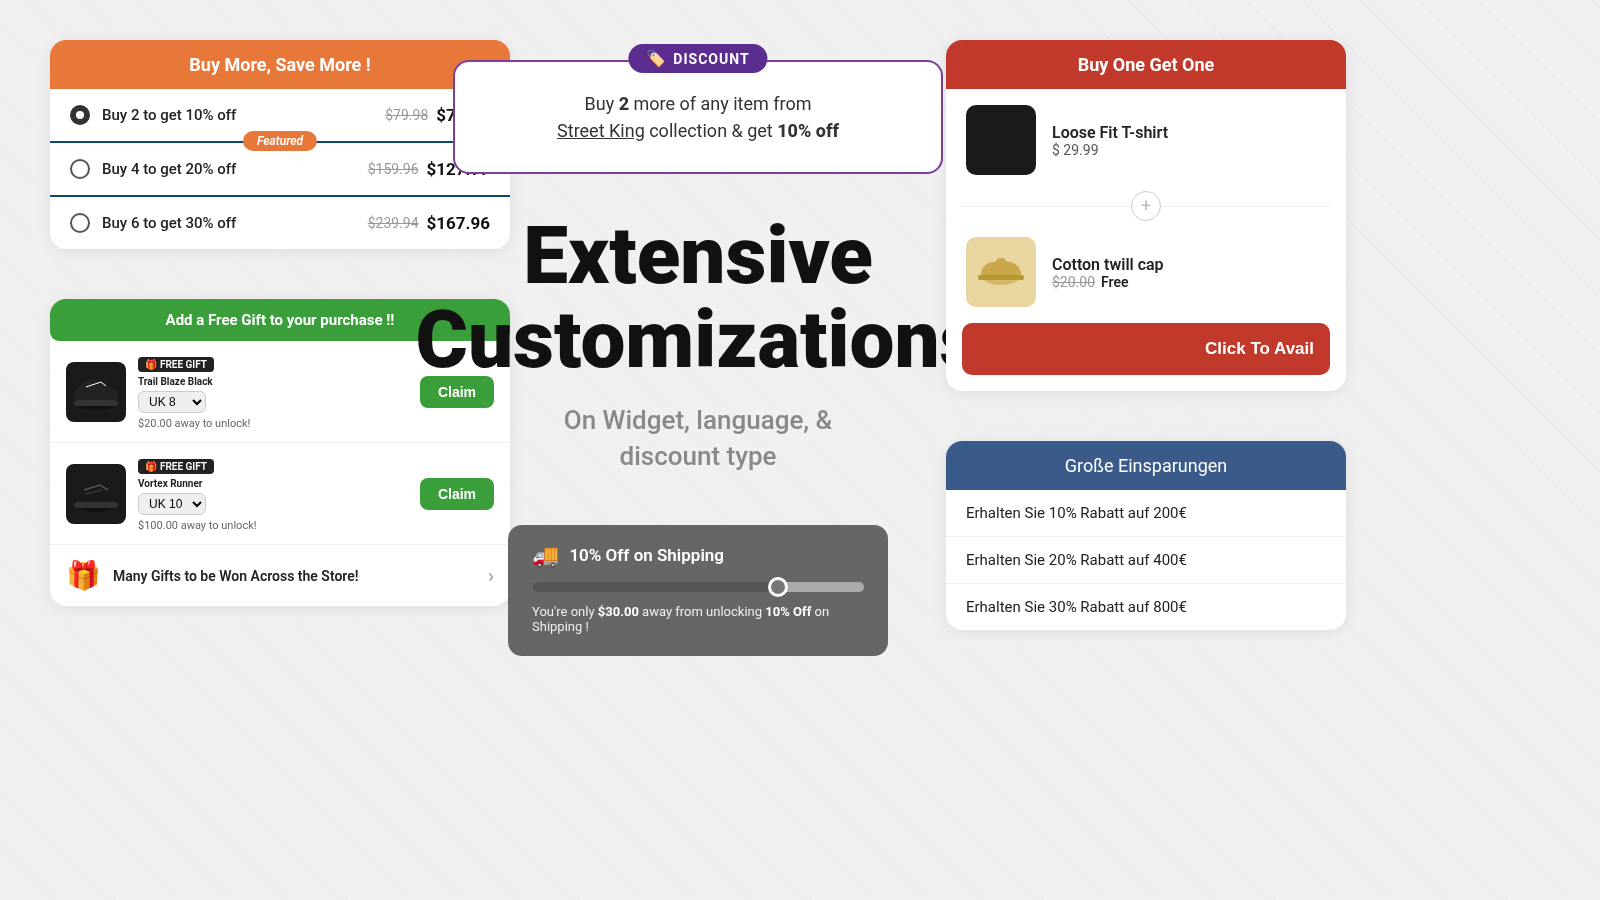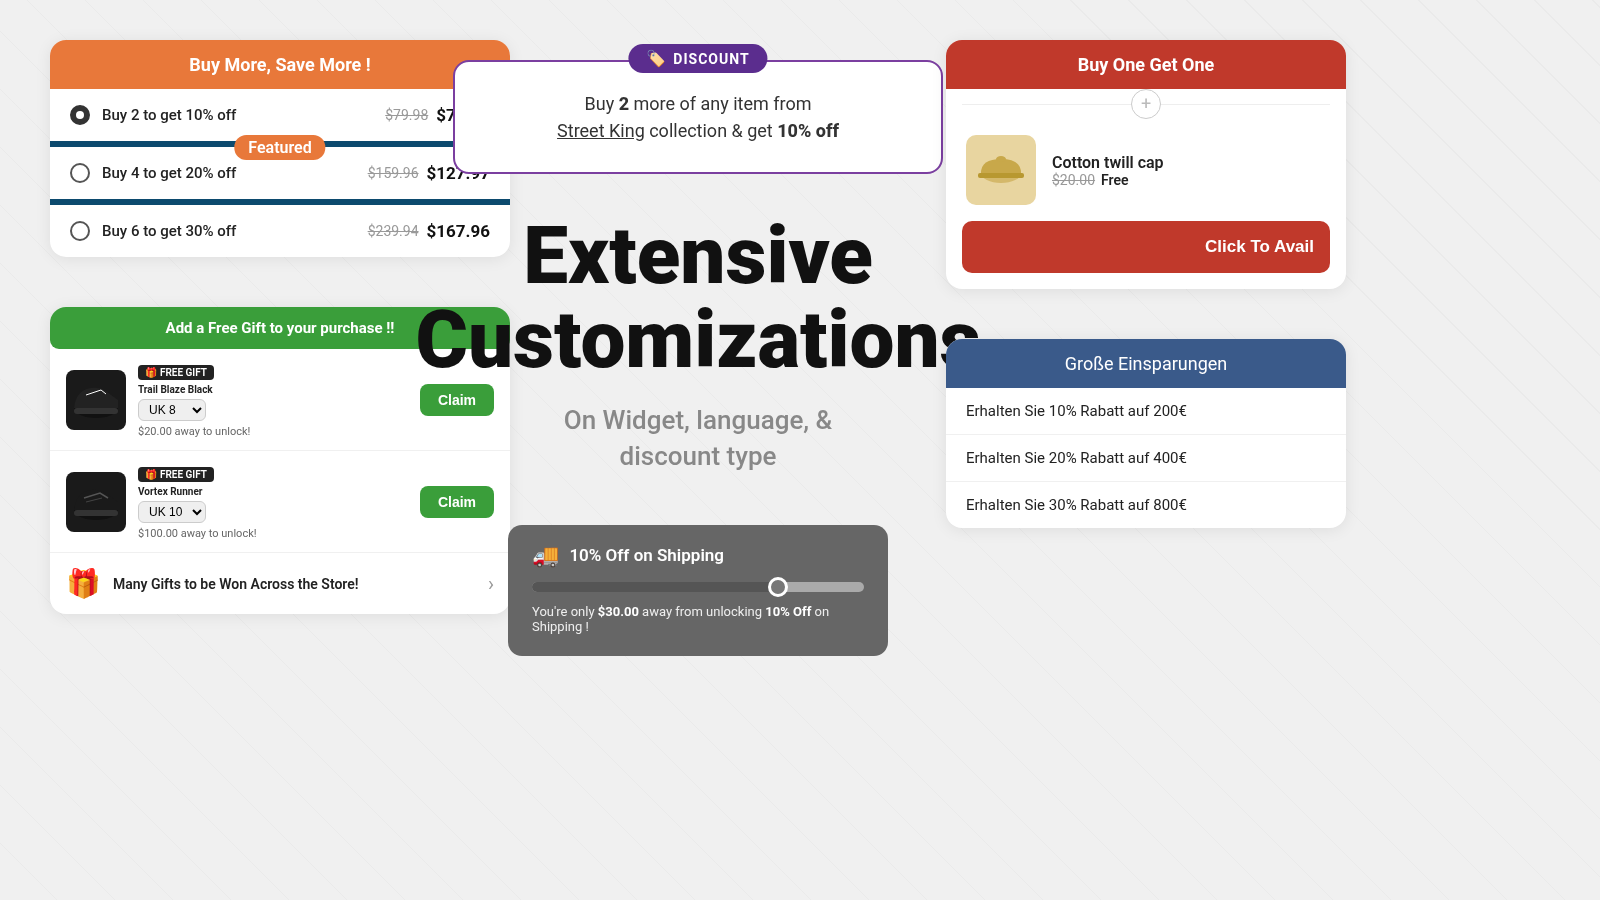--- a/index.html
+++ b/index.html
@@ -180,21 +180,21 @@
       text-align: center;
       font-size: 18px;
       font-weight: 700;
       padding: 14px;
     }
     .buy-more-row {
       display: flex;
       align-items: center;
       justify-content: space-between;
       padding: 16px 20px;
-      border-bottom: 6px solid #0c4a6e;
+      border-bottom: 2px solid #0c4a6e;
       position: relative;
     }
     .buy-more-row:last-child {
       border-bottom: none;
     }
     .buy-more-left {
       display: flex;
       align-items: center;
       gap: 12px;
     }
@@ -241,22 +241,23 @@
     }
     .featured-badge {
       position: absolute;
       top: -12px;
       left: 50%;
       transform: translateX(-50%);
       background: #e8783a;
       color: #fff;
       border-radius: 12px;
       padding: 3px 14px;
-      font-size: 16px;
+      font-size: 12px;
       font-weight: 600;
+      font-style: italic;
     }
 
     
     .free-gift-widget {
       background: #fff;
       border-radius: 16px;
       overflow: hidden;
       box-shadow: 0 2px 16px rgba(0,0,0,0.08);
     }
     .free-gift-header {
@@ -643,20 +644,31 @@
         You're only <strong>$30.00</strong> away from unlocking <strong>10% Off</strong> on Shipping !
       </div>
     </div>
   </div>
 
   <div class="right-section">
 
     <div class="bogo-widget">
       <div class="bogo-header">Buy One Get One</div>
 
+      <div class="bogo-item">
+        <div class="bogo-img">
+          <svg class="tshirt-svg" viewBox="0 0 50 50">
+            <path d="M10 8 L5 18 L14 20 L14 42 L36 42 L36 20 L45 18 L40 8 L30 12 Q25 15 20 12 Z" fill="#1a1a1a"></path>
+          </svg>
+        </div>
+        <div class="bogo-item-info">
+          <div class="bogo-item-name">Loose Fit T-shirt</div>
+          <div class="bogo-item-price">$ 29.99</div>
+        </div>
+      </div>
 
       <div class="plus-divider">
         <span class="plus-circle">+</span>
       </div>
 
       <div class="bogo-item">
         <div class="bogo-img cap">
           <svg class="cap-svg" viewBox="0 0 50 50">
             <ellipse cx="25" cy="28" rx="20" ry="10" fill="#d4b86a"></ellipse>
             <path d="M5 28 Q5 14 25 14 Q45 14 45 28" fill="#c8a84a"></path>

